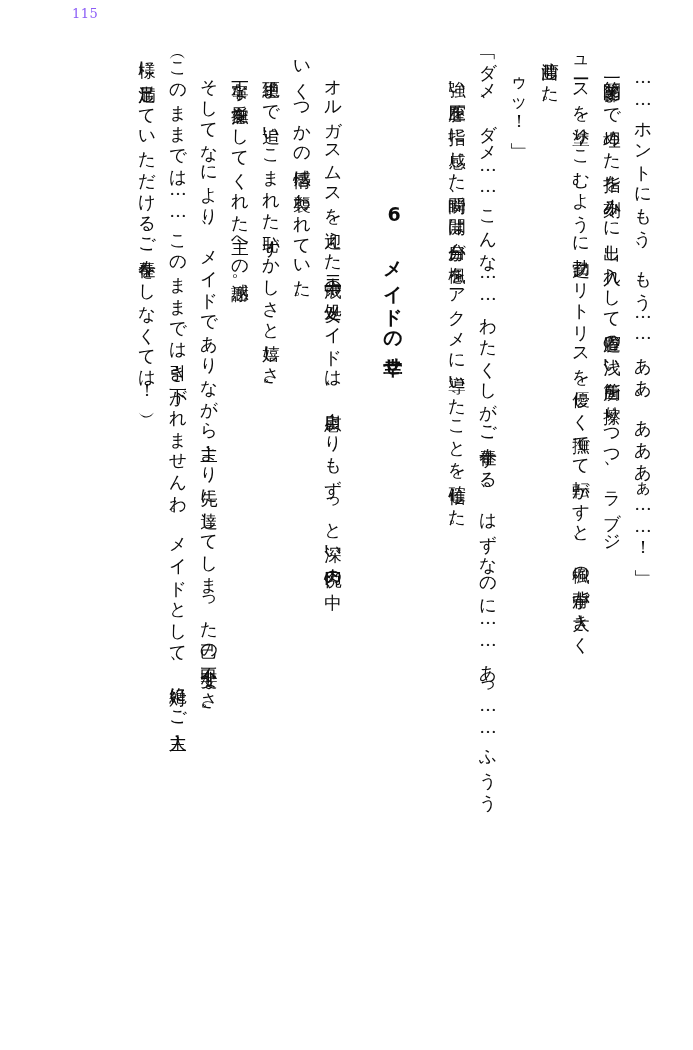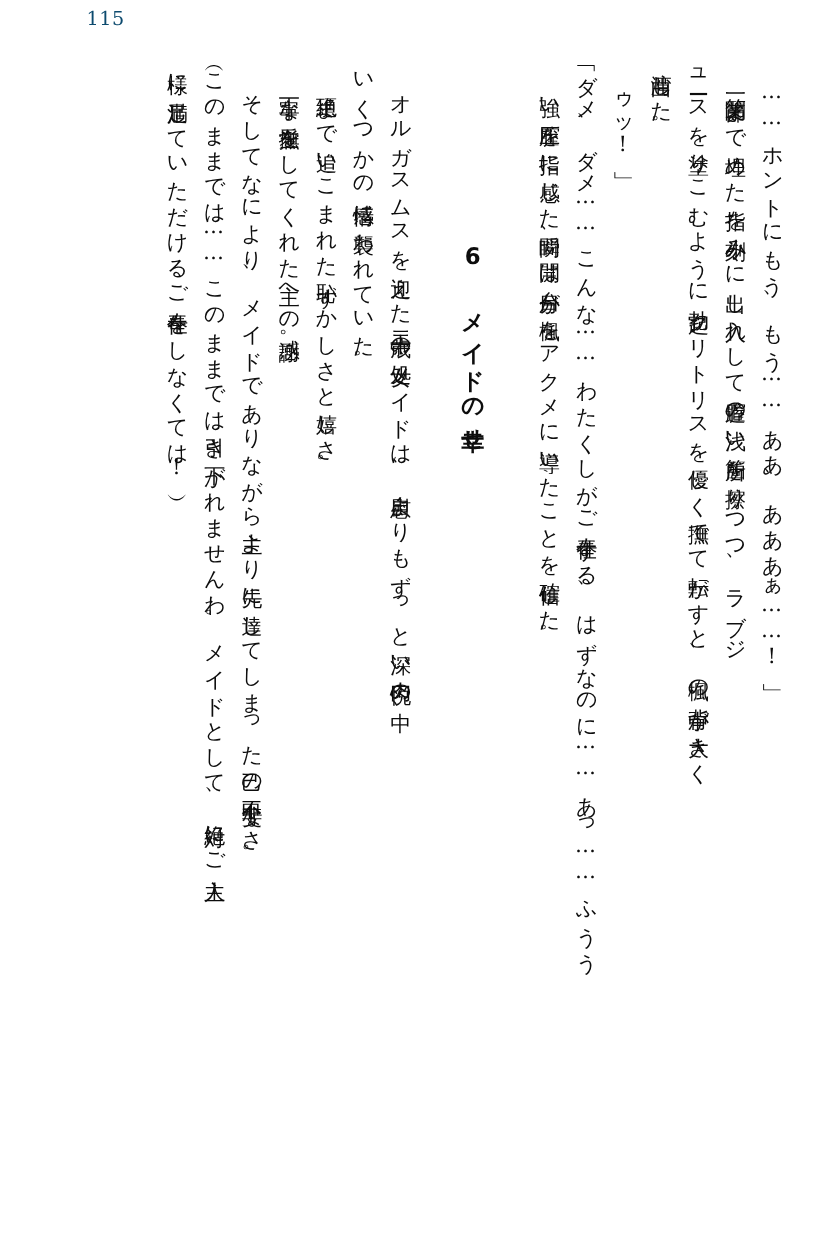--- a/index.html
+++ b/index.html
@@ -15,22 +15,22 @@
     width: 693px;
     height: 1050px;
     background: #ffffff;
     overflow: hidden;
   }
   
   #page-number {
     position: absolute;
     top: 6px;
     left: 72px;
-    font-size: 16px;
-    color: #0c4a6e;
+    font-size: 13px;
+    color: #8b5cf6;
     letter-spacing: 0.5px;
     font-family: "DejaVu Serif", "Liberation Serif", serif;
   }
   
   #body-text {
     position: absolute;
     top: 48px;
     right: 42px;
     left: 42px;
     height: 930px;

